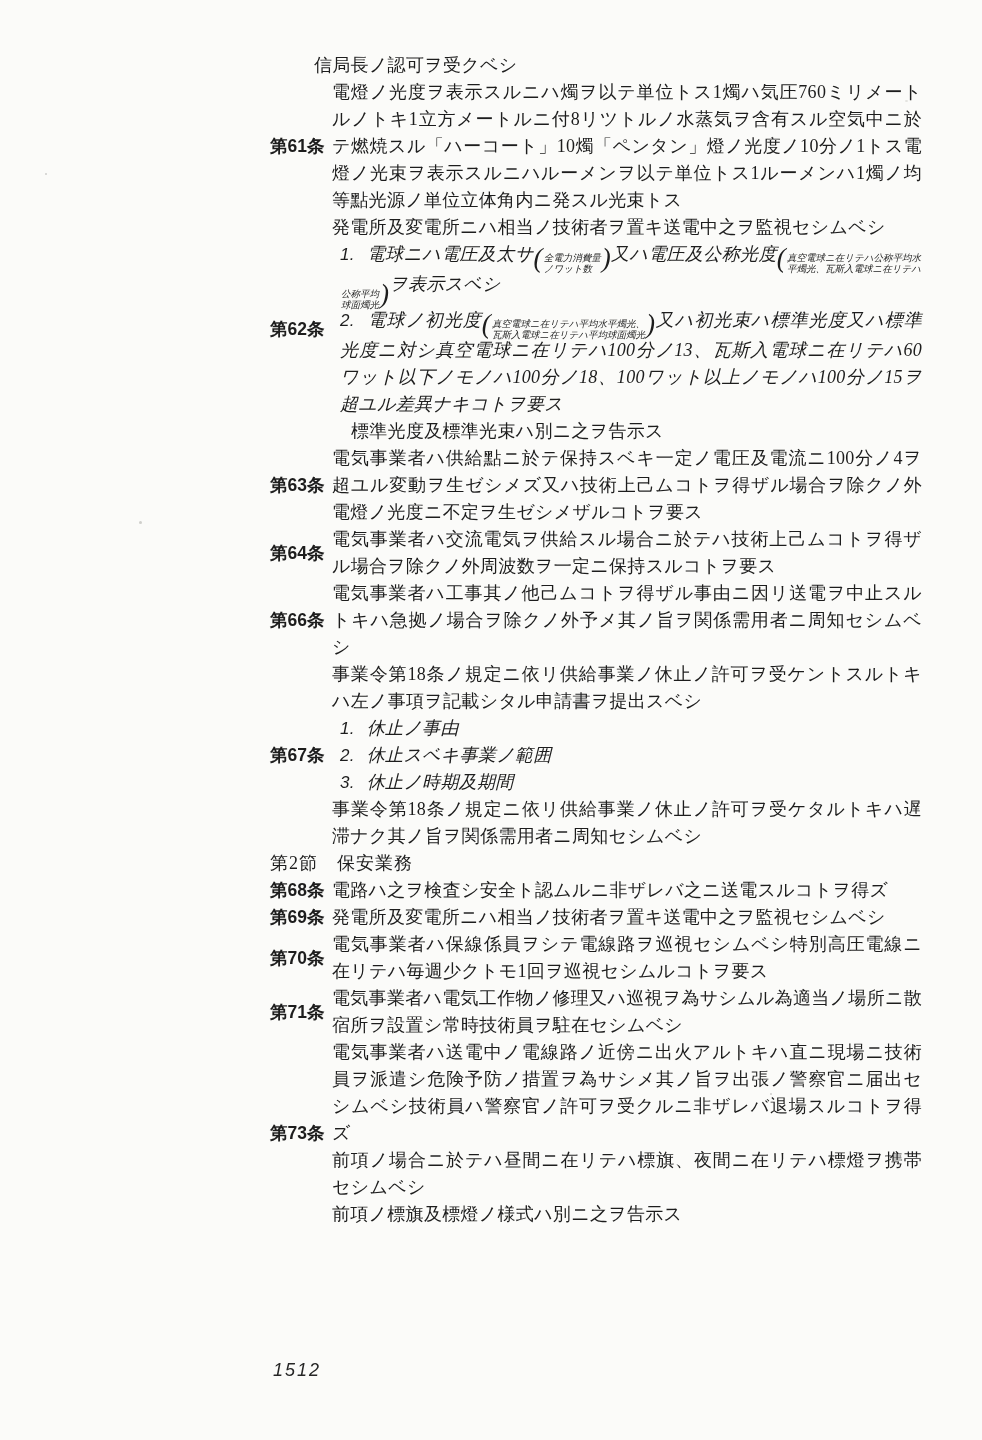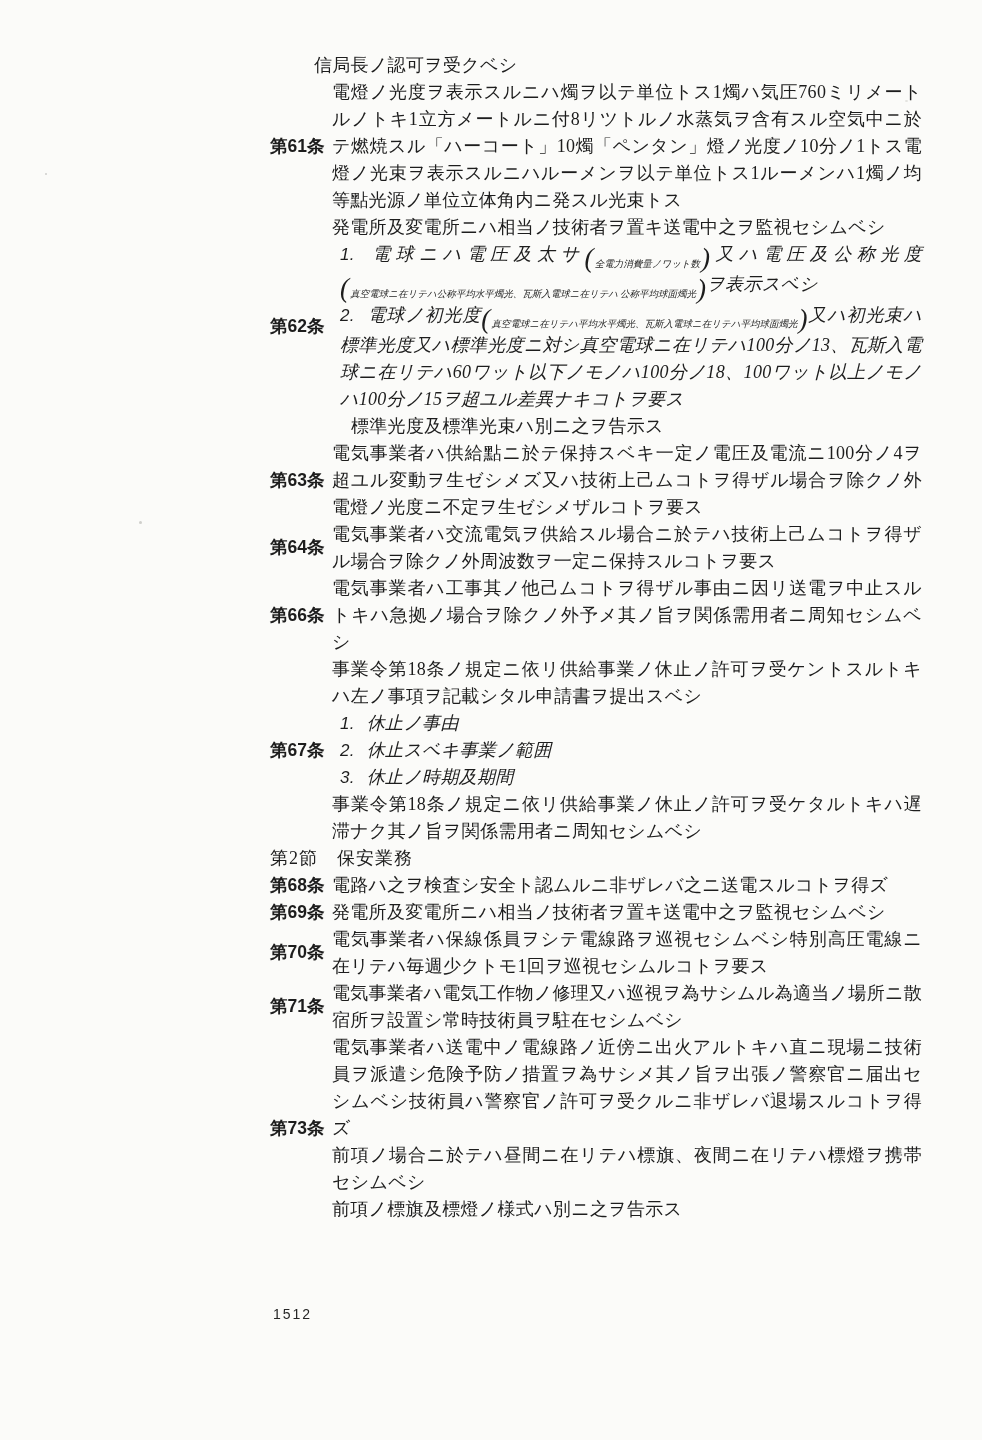--- a/index.html
+++ b/index.html
@@ -35,28 +35,28 @@
   .pgroup{
     display:inline-flex;align-items:center;
     vertical-align:-7px;height:26px;
   }
   .bigparen{
     font-size:27px;line-height:24px;font-weight:400;
     font-family:"Liberation Serif","DejaVu Serif",serif;
     transform:scaleY(1.05);
   }
   .ptext{
-    display:inline-flex;flex-direction:row;justify-content:center;
+    display:inline-flex;flex-direction:column;justify-content:center;
     font-size:9.5px;line-height:11px;letter-spacing:0;
     padding:0 1px;white-space:nowrap;text-align:left;margin-top:12px;
   }
   .page-number{
-    position:absolute;left:273px;top:1306px;
+    position:absolute;left:273px;top:1360px;
     font-family:"Liberation Sans","DejaVu Sans",sans-serif;
-    font-size:14px;letter-spacing:2px;color:#262626;
+    font-size:18px;letter-spacing:2px;color:#262626;font-style:italic;
   }
   .speck{position:absolute;background:#9a9a94;border-radius:50%;opacity:.45;}
 </style>
 </head>
 <body>
 
 <div class="page">
 
   <div class="content">
 

